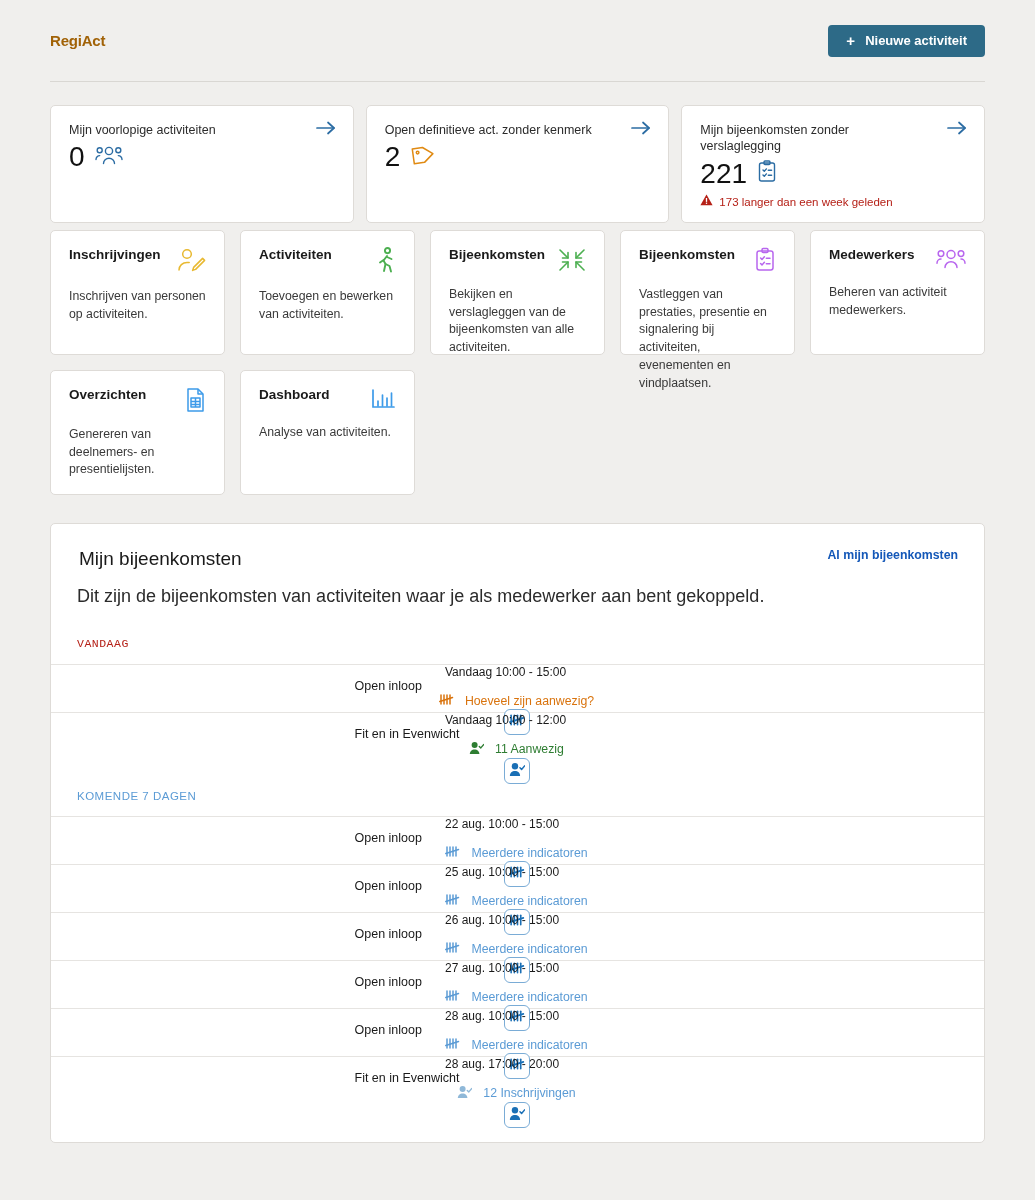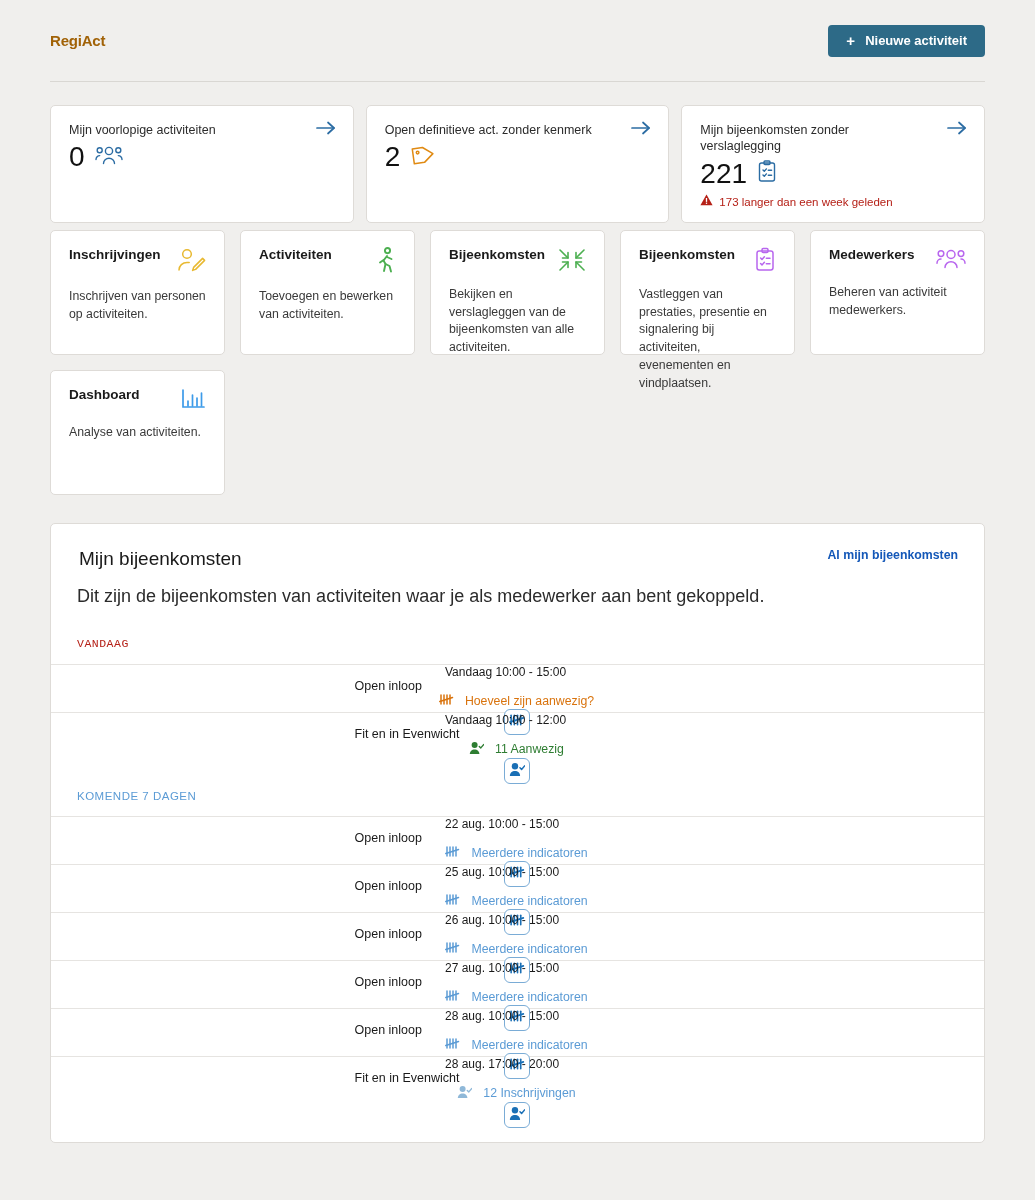--- a/index.html
+++ b/index.html
@@ -379,20 +379,36 @@
             <circle cx="5" cy="6.6" r="2.8"></circle>
             <path d="M1 16.3c0-2.4 1.8-4.2 4-4.2"></path>
             <circle cx="25" cy="6.6" r="2.8"></circle>
             <path d="M29 16.3c0-2.4-1.8-4.2-4-4.2"></path>
           </svg>
         </span>
       </div>
       <div class="feature-desc">Beheren van activiteit medewerkers.</div>
     </div>
 
+    <div class="feature-card">
+      <div class="feature-head">
+        <span class="feature-title">Overzichten</span>
+        <span class="feature-icon">
+          <svg width="22" height="26" viewBox="0 0 22 26" fill="none" stroke="#3d9be9" stroke-width="1.5" stroke-linejoin="round">
+            <path d="M4 2 L14 2 L19 7 L19 24 L4 24 Z"></path>
+            <polyline points="14,2 14,7 19,7"></polyline>
+            <rect x="7" y="11" width="9" height="9"></rect>
+            <line x1="7" y1="14.5" x2="16" y2="14.5"></line>
+            <line x1="7" y1="17.5" x2="16" y2="17.5"></line>
+            <line x1="11.5" y1="11" x2="11.5" y2="20"></line>
+          </svg>
+        </span>
+      </div>
+      <div class="feature-desc">Genereren van deelnemers- en presentielijsten.</div>
+    </div>
 
     <div class="feature-card">
       <div class="feature-head">
         <span class="feature-title">Dashboard</span>
         <span class="feature-icon">
           <svg width="26" height="24" viewBox="0 0 26 24" fill="none" stroke="#3d9be9" stroke-width="1.7" stroke-linecap="round">
             <path d="M3 3 L3 20 L24 20"></path>
             <line x1="8" y1="14" x2="8" y2="19"></line>
             <line x1="12.5" y1="8" x2="12.5" y2="19"></line>
             <line x1="17" y1="11" x2="17" y2="19"></line>

